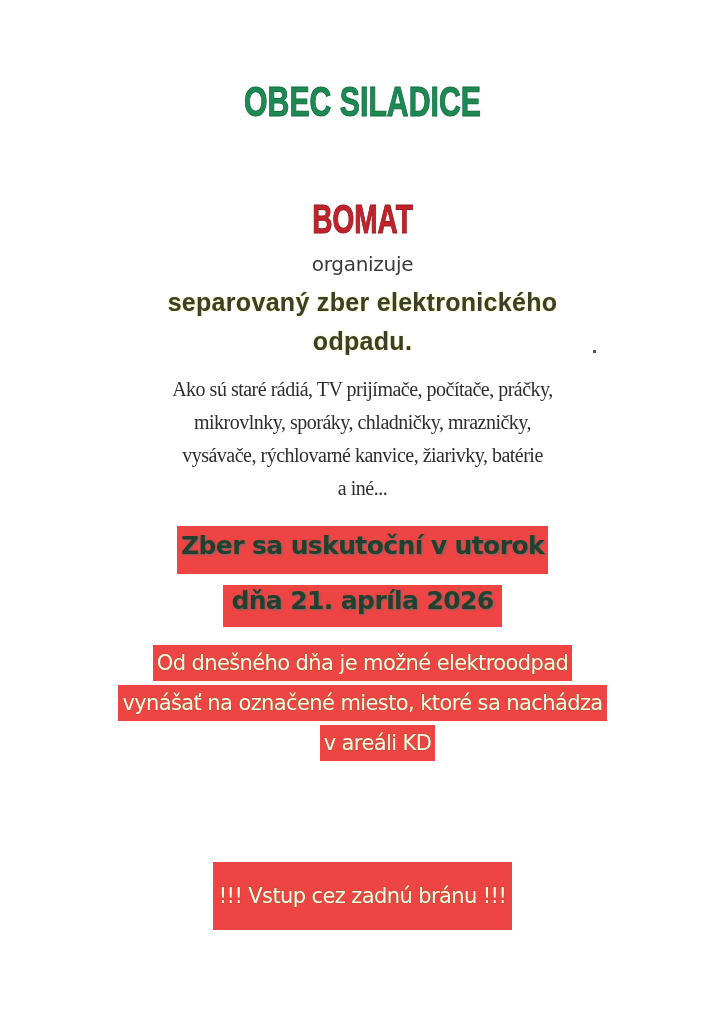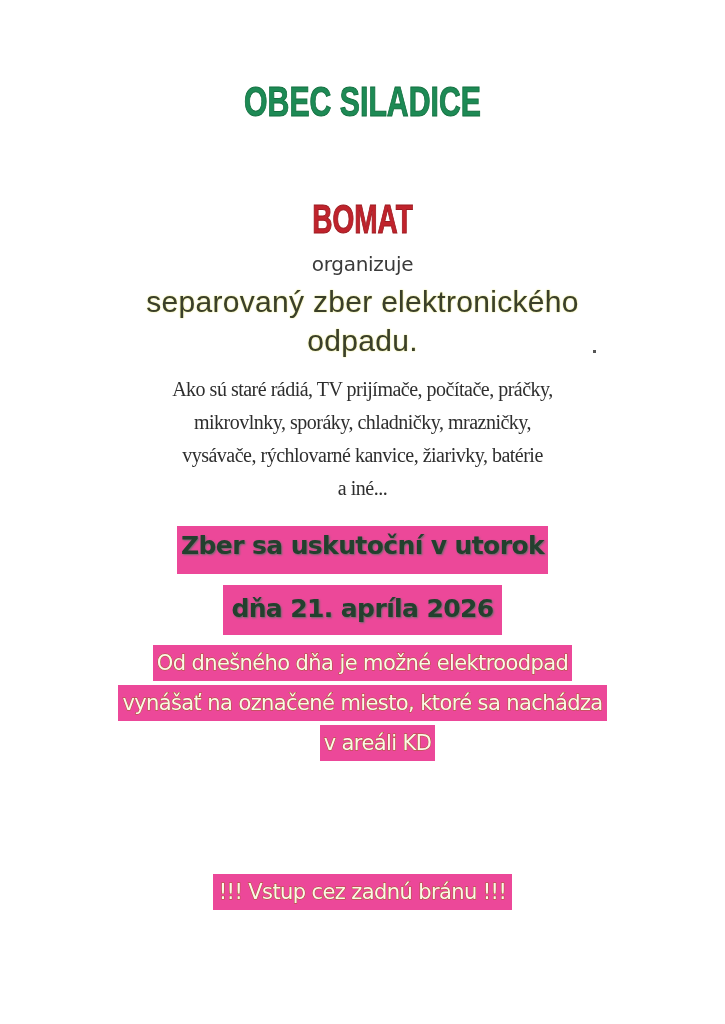--- a/index.html
+++ b/index.html
@@ -61,22 +61,22 @@
     }
     .organizes {
       top: 250px;
       font-size: 20px;
       line-height: 28px;
       color: #3a3a3a;
       letter-spacing: -0.3px;
     }
     .headline {
       font-family: "Liberation Sans", sans-serif;
-      font-weight: 400;
-      font-size: 30px;
+      font-weight: 700;
+      font-size: 25px;
       line-height: 34px;
       color: #3a3f2a;
       text-shadow: 0 0 2px #e8e890, 0 0 1px #f5f09a;
       letter-spacing: 0.3px;
     }
     .headline.l1 { top: 285px; }
     .headline.l2 { top: 324px; }
     .dot-mark {
       position: absolute;
       left: 593px;
@@ -92,49 +92,49 @@
       color: #2e2e2e;
       letter-spacing: -0.5px;
     }
     .items.l1 { top: 373px; }
     .items.l2 { top: 406px; }
     .items.l3 { top: 439px; }
     .items.l4 { top: 472px; }
 
     .hl {
       display: inline-block;
-      background: #ec4899;
+      background: #ef4444;
     }
     .date-line {
       font-family: "DejaVu Sans", sans-serif;
       font-weight: 700;
       font-size: 25px;
       color: #23402e;
       text-shadow: 1px 1px 2px #6a6a6a;
       letter-spacing: -0.6px;
     }
     .date-line.l1 { top: 526px; }
     .date-line.l1 .hl { padding: 4px 4px 12px 4px; line-height: 32px; }
     .date-line.l2 { top: 585px; }
-    .date-line.l2 .hl { padding: 8px 8px 10px 8px; line-height: 32px; }
+    .date-line.l2 .hl { padding: 0 8px 10px 8px; line-height: 32px; }
 
     .outline-text {
       font-family: "DejaVu Sans", sans-serif;
       font-size: 21px;
       color: #fbf8e6;
       -webkit-text-stroke: 1px #a55a30;
       paint-order: stroke fill;
       letter-spacing: -0.6px;
     }
     .outline-text .hl { line-height: 36px; padding: 0 4px; }
     .outline-text.l1 { top: 645px; }
     .outline-text.l2 { top: 685px; }
     .outline-text.l3 { top: 725px; padding-left: 15px; }
     .outline-text.l4 { top: 862px; }
-    .outline-text.l4 .hl { padding: 0 6px; margin-top: 12px; }
+    .outline-text.l4 .hl { padding: 16px 6px; }
   </style>
 </head>
 <body>
 
 <div class="poster">
 
   <div class="line title">OBEC SILADICE</div>
 
 
   <div class="line company">BOMAT</div>

